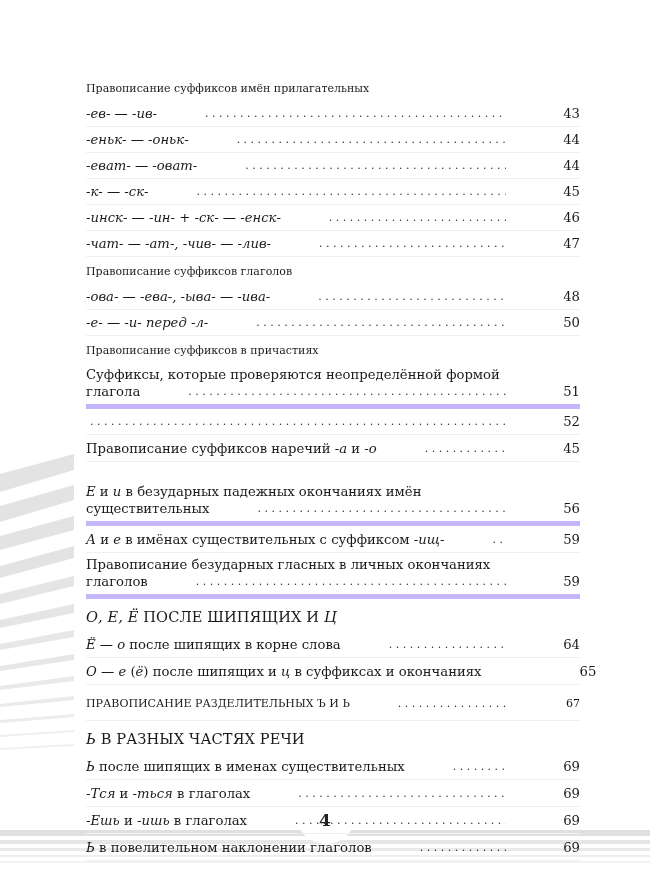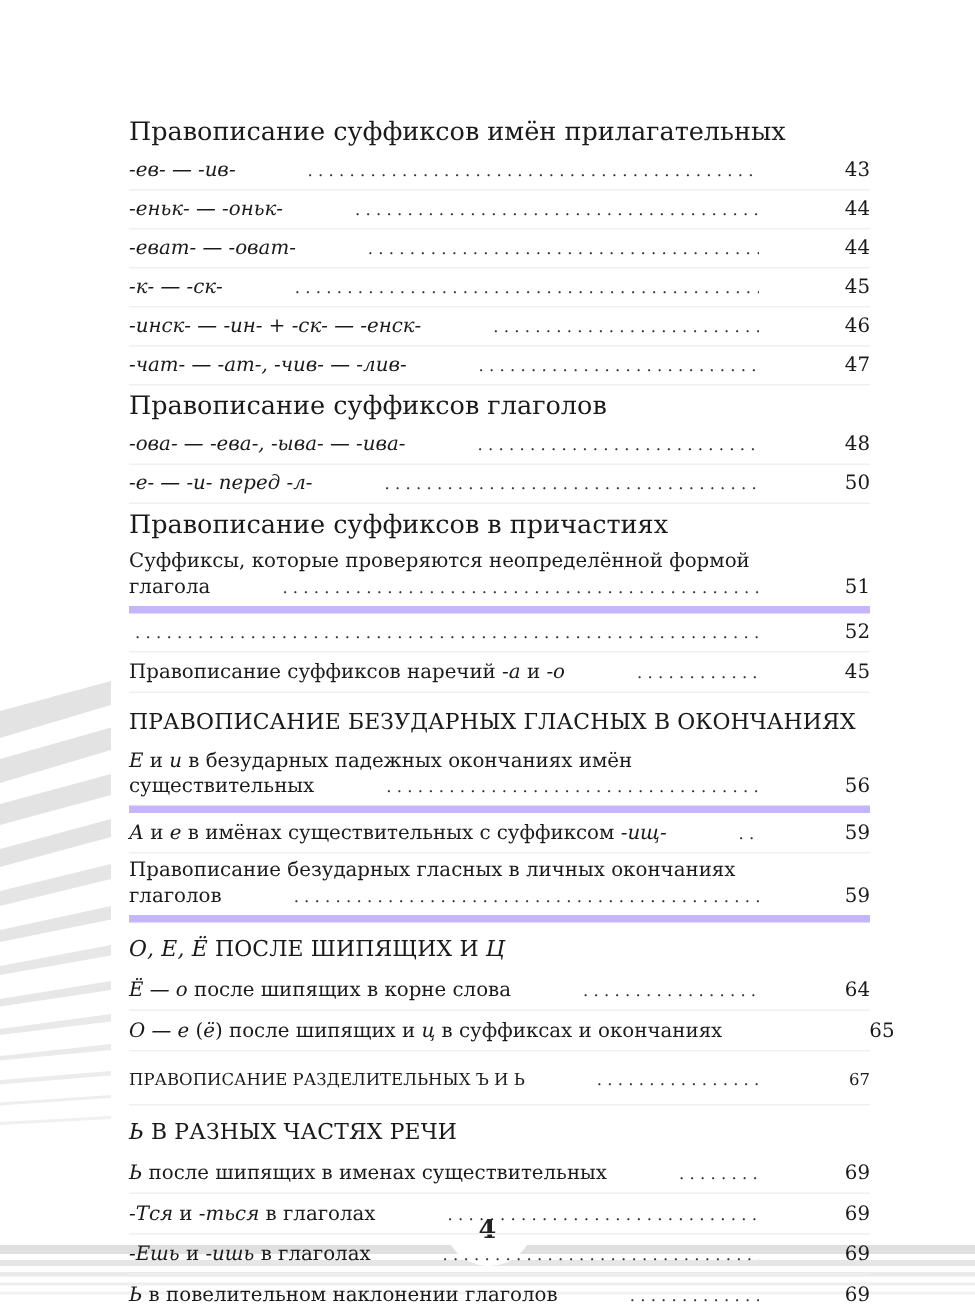--- a/index.html
+++ b/index.html
@@ -17,21 +17,21 @@
   .page-num {
     position: absolute; left: 0; width: 650px; top: 810px; text-align: center;
     font-family: "DejaVu Serif", serif; font-size: 17px; font-weight: bold; color: #222;
   }
   .toc { position: absolute; left: 86px; top: 74px; width: 494px; }
   .row {
     display: flex; align-items: flex-end; font-size: 13.2px; line-height: 17px;
     border-bottom: 1px solid #f0f0f0;
     gap: 44px;
   }
-  .group-title { font-size: 17px; line-height: 17px; padding: 6px 0 4px 0; }
+  .group-title { font-size: 11px; line-height: 17px; padding: 6px 0 4px 0; }
   .sub { padding-left: 38px; }
   .sub2 { padding-left: 38px; }
   .sub-row { padding: 4px 0 4px 0; }
   .row .label { white-space: nowrap; }
   .row .dots {
     flex: 1; overflow: hidden; white-space: nowrap; margin: 0 6px 3px 4px;
     letter-spacing: 4px; font-size: 11px; line-height: 11px; color: #333;
   }
   .row .dots::before {
     content: ". . . . . . . . . . . . . . . . . . . . . . . . . . . . . . . . . . . . . . . . . . . . . . . . . . . . . . . . . . . . . . . . . . . . . . . . . . . . . . . . . . . . . . . . . . . . . . . . . . . . . . . . . . . . . . . . . . . . . . . . .";
@@ -139,21 +139,20 @@
       <span class="pg">52</span>
     </div>
 
   <div class="row main-row">
       <span class="label"><span>Правописание суффиксов наречий </span><span class="it">-а</span><span> и </span><span class="it">-о</span></span>
       <span class="dots"></span>
       <span class="pg">45</span>
     </div>
 
   <div class="section-head tight">
-    <div>ПРАВОПИСАНИЕ БЕЗУДАРНЫХ ГЛАСНЫХ В ОКОНЧАНИЯХ</div>
   </div>
   <div class="wrap-block">
     <div class="first"><span class="it">Е</span><span> и </span><span class="it">и</span><span> в безударных падежных окончаниях имён</span></div>
     <div class="row">
         <span class="label">существительных</span>
         <span class="dots"></span>
         <span class="pg">56</span>
       </div>
   </div>
   <div class="row main-row">

